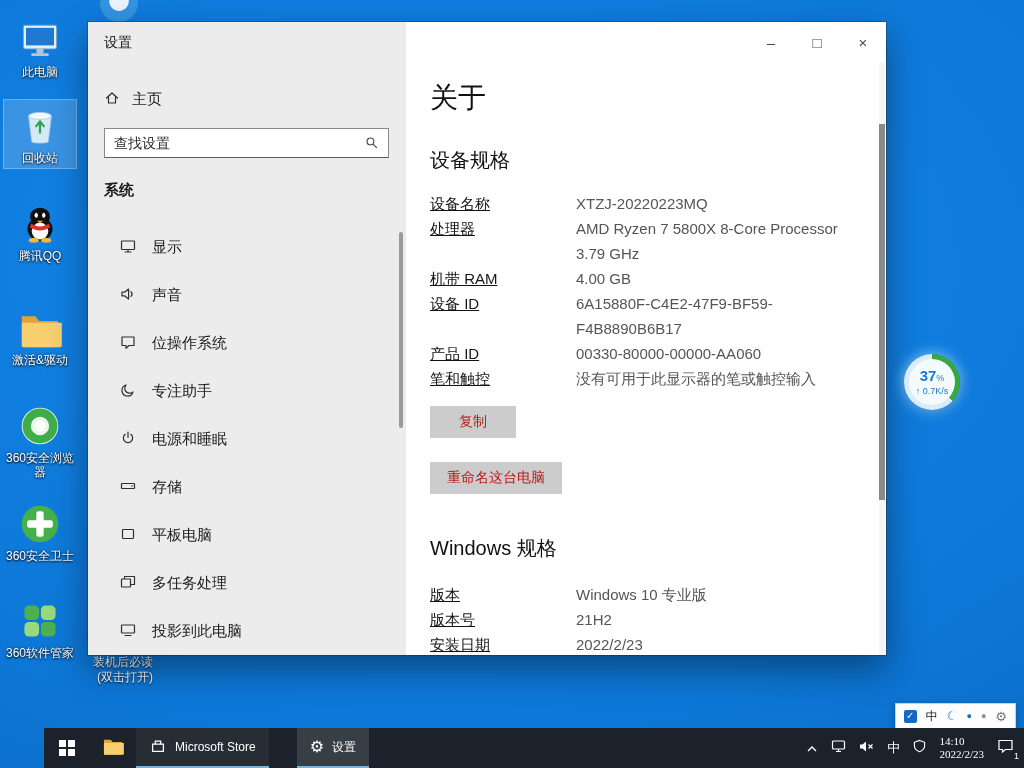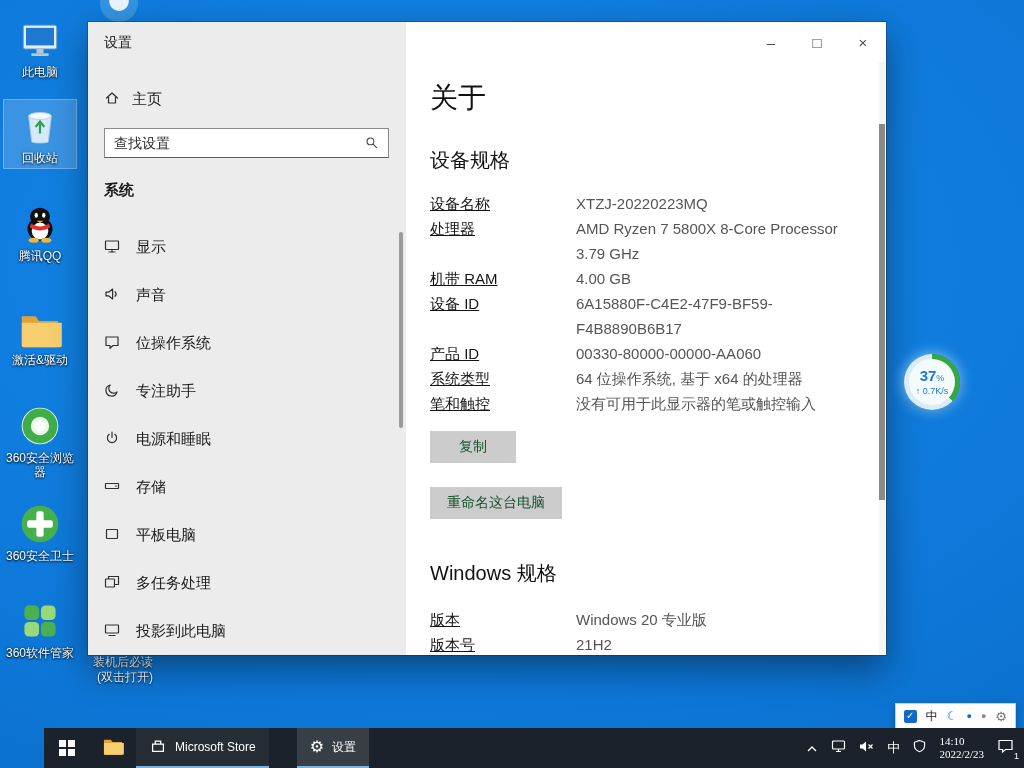--- a/index.html
+++ b/index.html
@@ -27,41 +27,41 @@
   .sb-title{position:absolute;left:16px;top:12px;font-size:14px;color:#1b1b1b;}
   .sb-home{position:absolute;left:16px;top:66px;height:22px;display:flex;align-items:center;gap:12px;
     font-size:15px;color:#1b1b1b;}
   .sb-search{position:absolute;left:16px;right:17px;top:106px;height:28px;background:#fff;
     border:1px solid #8a8a8a;border-bottom-color:#5f5f5f;display:flex;align-items:center;}
   .sb-search input{flex:1;border:0;outline:0;background:transparent;padding:0 9px;font-size:14px;
     color:#1b1b1b;font-family:inherit;}
   .sb-search input::placeholder{color:#2b2b2b;opacity:1;}
   .sb-search .mag{margin-right:9px;display:flex;}
   .sb-section{position:absolute;left:16px;top:159px;font-size:15px;font-weight:700;color:#1b1b1b;}
-  .sb-list{position:absolute;left:0;right:0;top:201px;}
+  .sb-list{position:absolute;left:16px;right:0;top:201px;}
   .sb-item{height:48px;display:flex;align-items:center;padding-left:16px;gap:16px;font-size:15px;color:#1b1b1b;}
   .sb-item svg{flex:none;}
   .sb-scrollbar{position:absolute;right:3px;top:210px;width:4px;height:196px;background:#9a9a9a;border-radius:2px;}
 
   .win-controls{position:absolute;top:0;right:0;height:40px;display:flex;z-index:2;}
   .wc{width:46px;height:40px;display:flex;align-items:center;justify-content:center;
     font-size:15px;color:#4a4a4a;}
   .main-track{position:absolute;right:1px;top:40px;bottom:0;width:6px;background:#f5f5f5;}
   .main-scrollbar{position:absolute;right:1px;top:102px;width:6px;height:376px;background:#8a8a8a;}
 
   .content{position:absolute;left:24px;top:0;right:18px;bottom:0;overflow:hidden;}
   .h1{margin-top:57px;font-size:28px;font-weight:300;color:#111;}
   .h2{margin-top:30px;font-size:20px;font-weight:400;color:#111;}
   .h2.winspec{margin-top:41px;}
   .rows{margin-top:17px;font-size:15px;}
   .rows.winrows{margin-top:20px;}
   .row{display:grid;grid-template-columns:146px 1fr;line-height:25px;}
   .lbl{color:#141414;text-decoration:underline;}
   .val{color:#555;white-space:pre-line;}
-  .btn{display:block;margin-top:15px;background:#cccccc;border:1px solid #cccccc;color:#14532d;
+  .btn{display:block;margin-top:15px;background:#cccccc;border:1px solid #cccccc;color:#b91c1c;
     font-size:14px;font-family:inherit;padding:6px 28px;cursor:default;}
   .btn.rename{margin-top:24px;padding:6px 16px;}
 
   
   .speedball{position:absolute;left:904px;top:354px;width:56px;height:56px;border-radius:50%;z-index:8;
     background:conic-gradient(#37a83f 0 133deg, #d9ecf8 133deg 360deg);
     box-shadow:0 0 14px rgba(150,215,255,.95),0 2px 6px rgba(0,40,80,.35);
     display:flex;align-items:center;justify-content:center;}
   .speedball .inner{width:46px;height:46px;border-radius:50%;background:#f4fbff;display:flex;
     flex-direction:column;align-items:center;justify-content:center;}
@@ -307,37 +307,33 @@
             </div>
           <div class="row">
               <div class="lbl">设备 ID</div>
               <div class="val">6A15880F-C4E2-47F9-BF59-F4B8890B6B17</div>
             </div>
           <div class="row">
               <div class="lbl">产品 ID</div>
               <div class="val">00330-80000-00000-AA060</div>
             </div>
           <div class="row">
-              <div class="lbl">系统类型</div>
-              <div class="val">64 位操作系统, 基于 x64 的处理器</div>
-            </div>
-          <div class="row">
               <div class="lbl">笔和触控</div>
               <div class="val">没有可用于此显示器的笔或触控输入</div>
             </div>
         </div>
 
         <button class="btn">复制</button>
         <button class="btn rename">重命名这台电脑</button>
 
         <div class="h2 winspec">Windows 规格</div>
         <div class="rows winrows">
           <div class="row">
               <div class="lbl">版本</div>
-              <div class="val">Windows 20 专业版</div>
+              <div class="val">Windows 10 专业版</div>
             </div>
           <div class="row">
               <div class="lbl">版本号</div>
               <div class="val">21H2</div>
             </div>
           <div class="row">
               <div class="lbl">安装日期</div>
               <div class="val">2022/2/23</div>
             </div>
 

